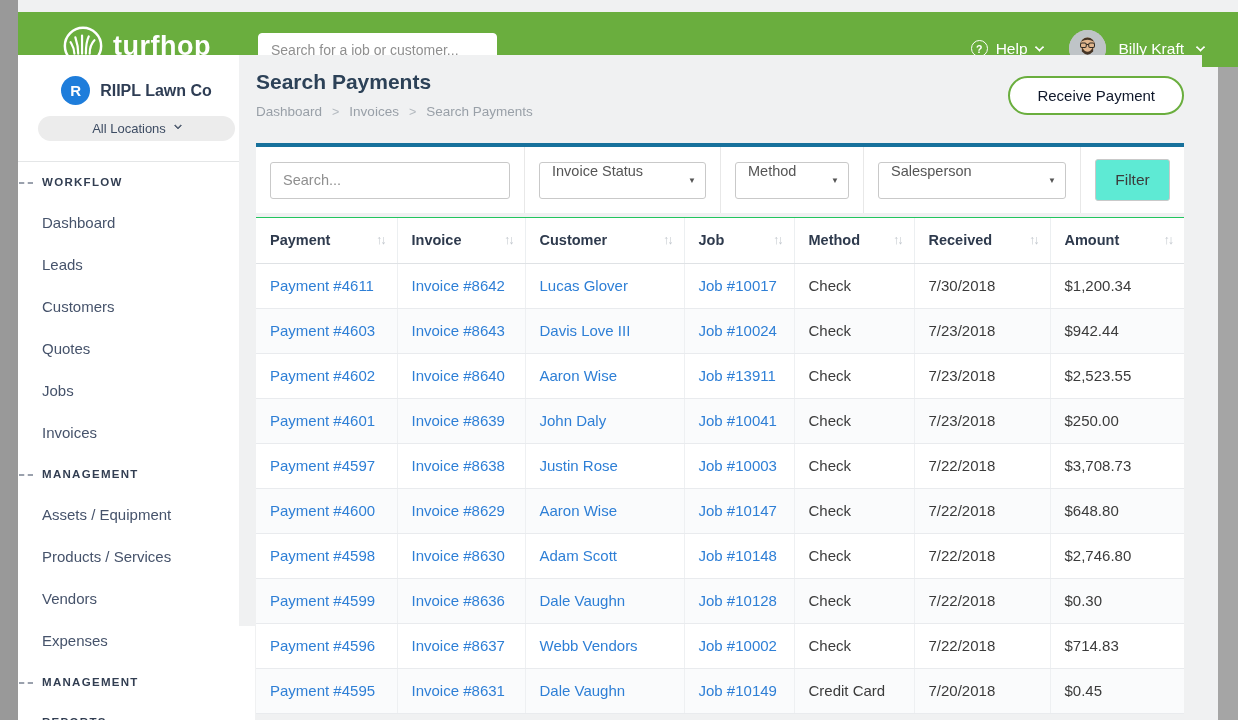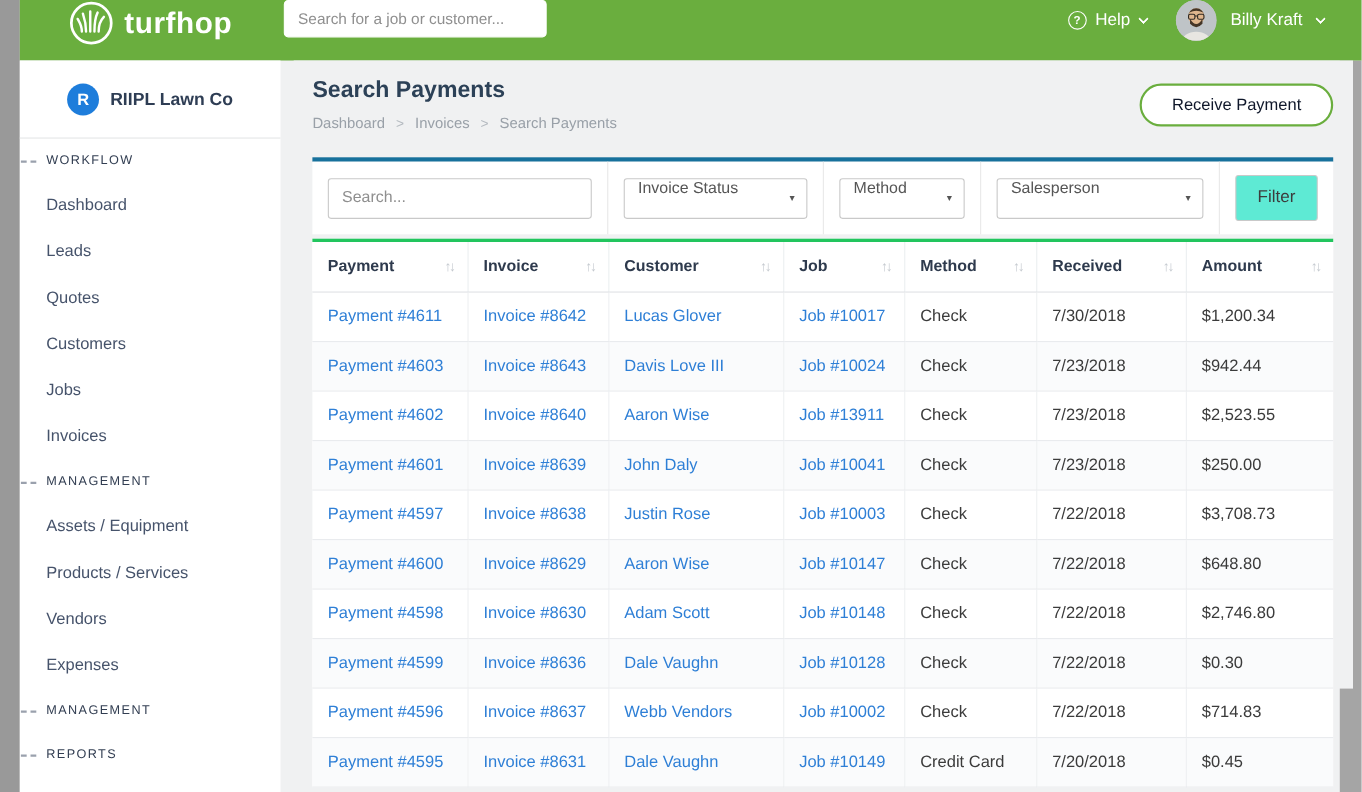--- a/index.html
+++ b/index.html
@@ -5,47 +5,47 @@
   * { box-sizing: border-box; margin: 0; padding: 0; }
   html,body { width:1238px; height:720px; }
   body { font-family:"Liberation Sans", sans-serif; background:#e9eaea; }
   .frame { position:relative; width:1238px; height:720px; overflow:hidden; background:#f0f1f2; }
 
   
   .left-strip { position:absolute; left:0; top:0; width:18px; height:720px; background:#999; }
   .right-strip { position:absolute; left:1218px; top:55px; width:20px; height:665px; background:#a5a5a5; }
 
   
-  .topbar { position:absolute; left:18px; top:0; width:1220px; height:55px; background:#6aae3e; display:flex; align-items:flex-start; color:#fff; }
+  .topbar { position:absolute; left:18px; top:12px; width:1220px; height:55px; background:#6aae3e; display:flex; align-items:flex-end; color:#fff; }
   .logo-wrap { width:237px; display:flex; align-items:center; justify-content:center; gap:9px; }
   .logo-text { font-size:27px; font-weight:bold; letter-spacing:.5px; }
   .topsearch { margin-left:3px; width:239px; height:34px; border:1px solid #ffffff; border-radius:4px; background:#fff; padding:0 12px; font-size:14px; color:#444; outline:none; font-family:inherit; }
   .topsearch::placeholder { color:#8f8f8f; }
   .topbar-right { margin-left:auto; display:flex; align-items:center; gap:26px; padding-right:34px; }
   .help-group { display:flex; align-items:center; gap:8px; font-size:15.5px; cursor:pointer; }
   .help-circle { width:17px; height:17px; border:1.5px solid #fff; border-radius:50%; display:flex; align-items:center; justify-content:center; font-size:10.5px; font-weight:bold; }
   .user-group { display:flex; align-items:center; gap:13px; font-size:15.5px; cursor:pointer; }
   .avatar { width:37px; height:37px; border-radius:50%; overflow:hidden; background:#c2c7ca; flex:none; }
   .chev { display:inline-block; width:7px; height:7px; border-right:2px solid currentColor; border-bottom:2px solid currentColor; transform:rotate(45deg) translate(-1px,-1px); border-radius:1px; }
 
   
   .sidebar { position:absolute; left:18px; top:55px; width:237px; height:665px; background:#fff; }
   .company-row { display:flex; align-items:center; justify-content:center; gap:10px; padding-top:21px; height:50px; }
   .company-badge { width:29px; height:29px; border-radius:50%; background:#1e7ddb; color:#fff; font-weight:bold; font-size:15px; display:flex; align-items:center; justify-content:center; }
   .company-name { font-size:16px; font-weight:bold; color:#2e3d54; }
   .location-pill { margin:11px auto 0; width:197px; height:25px; background:#ececec; border:none; border-radius:13px; display:flex; align-items:center; justify-content:center; gap:9px; font-size:13px; color:#3d4c63; cursor:pointer; font-family:inherit; }
   .location-pill .chev { width:6px; height:6px; border-color:#5a6678; margin-top:-3px; }
   .sidebar-divider { margin-top:20px; border-bottom:1px solid #e4e6e7; }
   .nav { }
-  .nav-header { position:relative; height:40px; line-height:40px; padding-left:24px; font-size:11.5px; font-weight:normal; letter-spacing:1.3px; color:#323e52; }
+  .nav-header { position:relative; height:40px; line-height:40px; padding-left:24px; font-size:11.5px; font-weight:bold; letter-spacing:1.3px; color:#323e52; }
   .nav-header::before { content:""; position:absolute; left:1px; top:50%; width:14px; border-top:2px dashed #9aa1ad; }
   .nav-item { height:42px; line-height:42px; padding-left:24px; font-size:15px; color:#46536b; cursor:pointer; }
 
   
-  .main { position:absolute; left:267px; top:55px; width:963px; height:571px; background:#f0f1f2; }
+  .main { position:absolute; left:239px; top:55px; width:963px; height:571px; background:#f0f1f2; }
   .page-title { position:absolute; left:17px; top:15px; font-size:21px; font-weight:bold; color:#2c4157; }
   .breadcrumb { position:absolute; left:17px; top:49px; font-size:13.5px; color:#99a0a8; display:flex; align-items:center; }
   .crumb { cursor:pointer; }
   .crumb + .crumb::before { content:">"; margin:0 10px; color:#b3b9bf; font-size:12.5px; }
   .receive-btn { position:absolute; right:18px; top:21px; height:39px; padding:0 27px; border-radius:20px; border:2px solid #6aae3e; background:#fff; color:#0f172a; font-size:15px; cursor:pointer; font-family:inherit; }
 
   .panel { position:absolute; left:17px; top:88px; width:928px; }
   .panel-accent { height:4px; background:#17719c; }
   .filter-bar { background:#fff; height:66px; display:flex; margin-bottom:4px; }
   .filter-sec { display:flex; align-items:center; padding:0 14px; border-right:1px solid #e8e8e8; }
@@ -54,21 +54,21 @@
   .fs-status { width:196px; }
   .fs-method { width:143px; }
   .fs-sales  { width:217px; }
   .fs-filter { width:103px; }
   .filter-search { flex:1; height:37px; border:1px solid #c9c9c9; border-radius:3px; padding:16px 12px; font-size:14.5px; color:#444; outline:none; font-family:inherit; min-width:0; }
   .filter-search::placeholder { color:#8f8f8f; }
   .select { position:relative; flex:1; height:37px; border:1px solid #c9c9c9; border-radius:3px; background:#fff; display:flex; padding:0 26px 0 12px; font-size:14.5px; color:#555; cursor:pointer; }
   .select::after { content:"\25BC"; position:absolute; right:9px; top:50%; transform:translateY(-50%); font-size:8px; color:#555; }
   .filter-btn { flex:1; height:42px; border:1px solid #c9c9c9; border-radius:3px; background:#5eead4; font-size:15.5px; color:#3c3c3c; cursor:pointer; font-family:inherit; }
 
-  .table-wrap { background:#fff; border-top:3px solid #22c55e; }
+  .table-wrap { background:#fff; border-top:1px solid #22c55e; }
   table { width:928px; border-collapse:collapse; table-layout:fixed; }
   col.c1{width:141px} col.c2{width:128px} col.c3{width:159px} col.c4{width:110px}
   col.c5{width:120px} col.c6{width:136px} col.c7{width:134px}
   th { height:45px; border-bottom:1px solid #dfe2e5; border-right:1px solid #eceff1; text-align:left; cursor:pointer; background:#fff; }
   th:last-child, td:last-child { border-right:none; }
   .th-inner { display:flex; align-items:center; justify-content:space-between; padding:0 12px 0 14px; font-size:14.5px; font-weight:bold; color:#2e3a4d; }
   .sort-icon { color:#c4c9cf; font-size:12.5px; letter-spacing:-2px; font-weight:normal; }
   .sort-icon::before { content:"\2191\2193"; }
   td { height:45px; border-bottom:1px solid #e9ebee; border-right:1px solid #eef0f2; padding:0 10px 0 14px; font-size:15px; color:#3b3b3b; white-space:nowrap; overflow:hidden; }
   tbody tr:nth-child(even) td { background:#fafbfc; }
@@ -115,27 +115,31 @@
         <span class="chev"></span>
       </div>
     </div>
   </div>
 
   <div class="sidebar">
     <div class="company-row">
       <span class="company-badge">R</span>
       <span class="company-name">RIIPL Lawn Co</span>
     </div>
+    <button class="location-pill">
+      <span>All Locations</span>
+      <span class="chev"></span>
+    </button>
     <div class="sidebar-divider"></div>
     <div class="nav">
       <div class="nav-header">WORKFLOW</div>
       <div class="nav-item">Dashboard</div>
       <div class="nav-item">Leads</div>
+      <div class="nav-item">Customers</div>
       <div class="nav-item">Quotes</div>
-      <div class="nav-item">Customers</div>
       <div class="nav-item">Jobs</div>
       <div class="nav-item">Invoices</div>
       <div class="nav-header">MANAGEMENT</div>
       <div class="nav-item">Assets / Equipment</div>
       <div class="nav-item">Products / Services</div>
       <div class="nav-item">Vendors</div>
       <div class="nav-item">Expenses</div>
       <div class="nav-header">MANAGEMENT</div>
       <div class="nav-header">REPORTS</div>
     </div>

